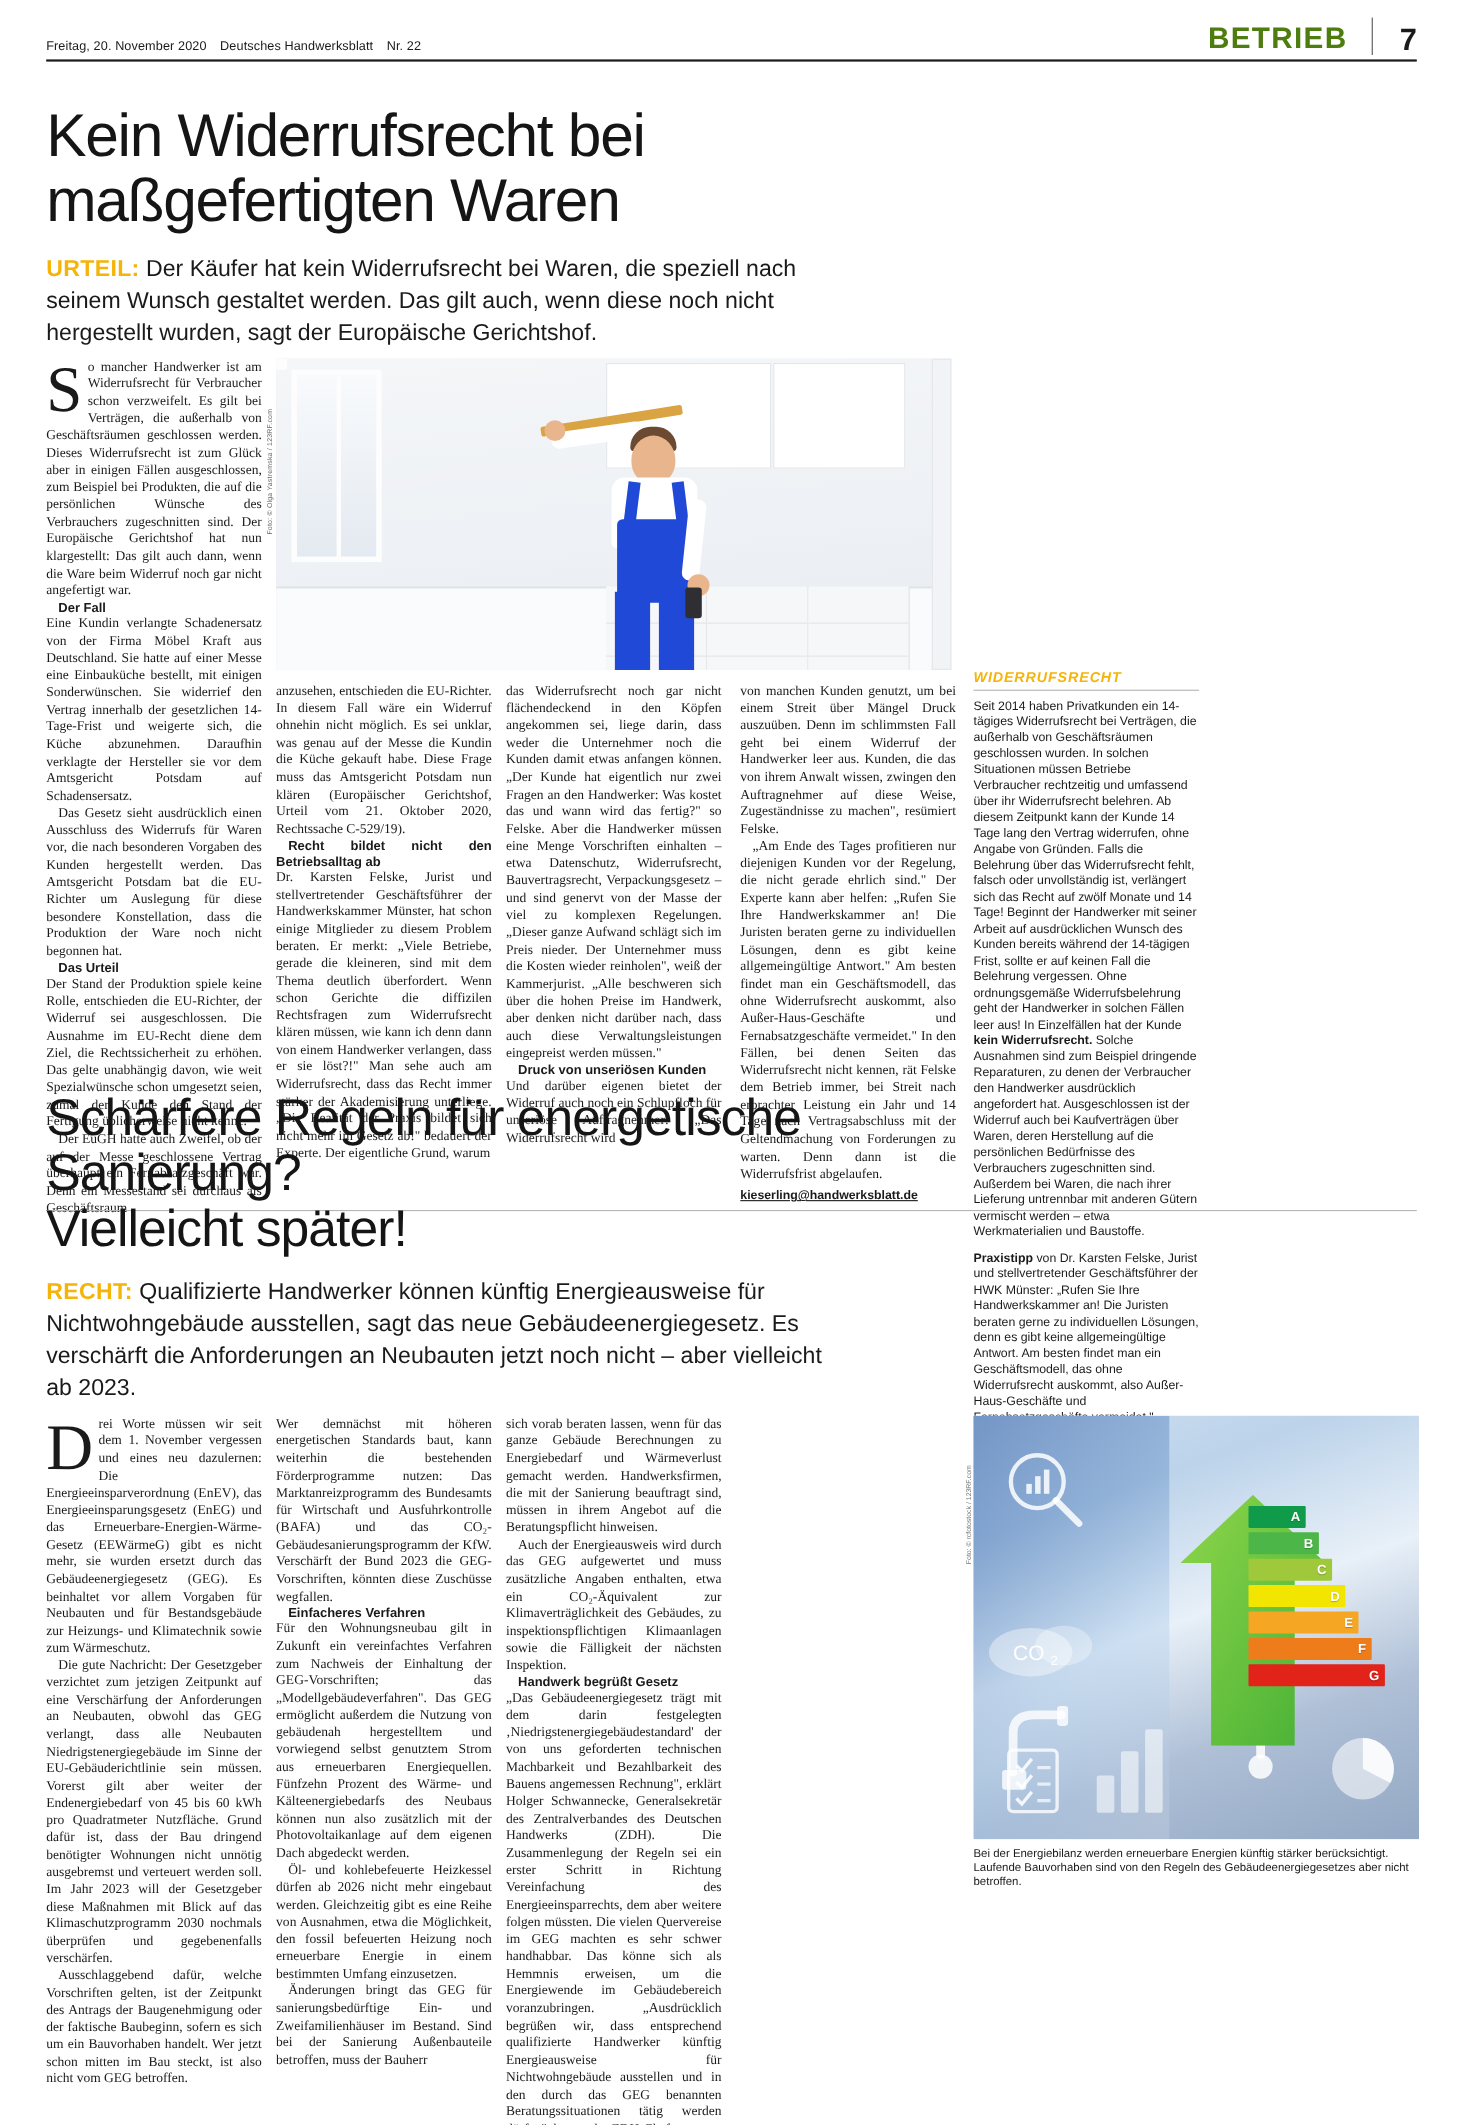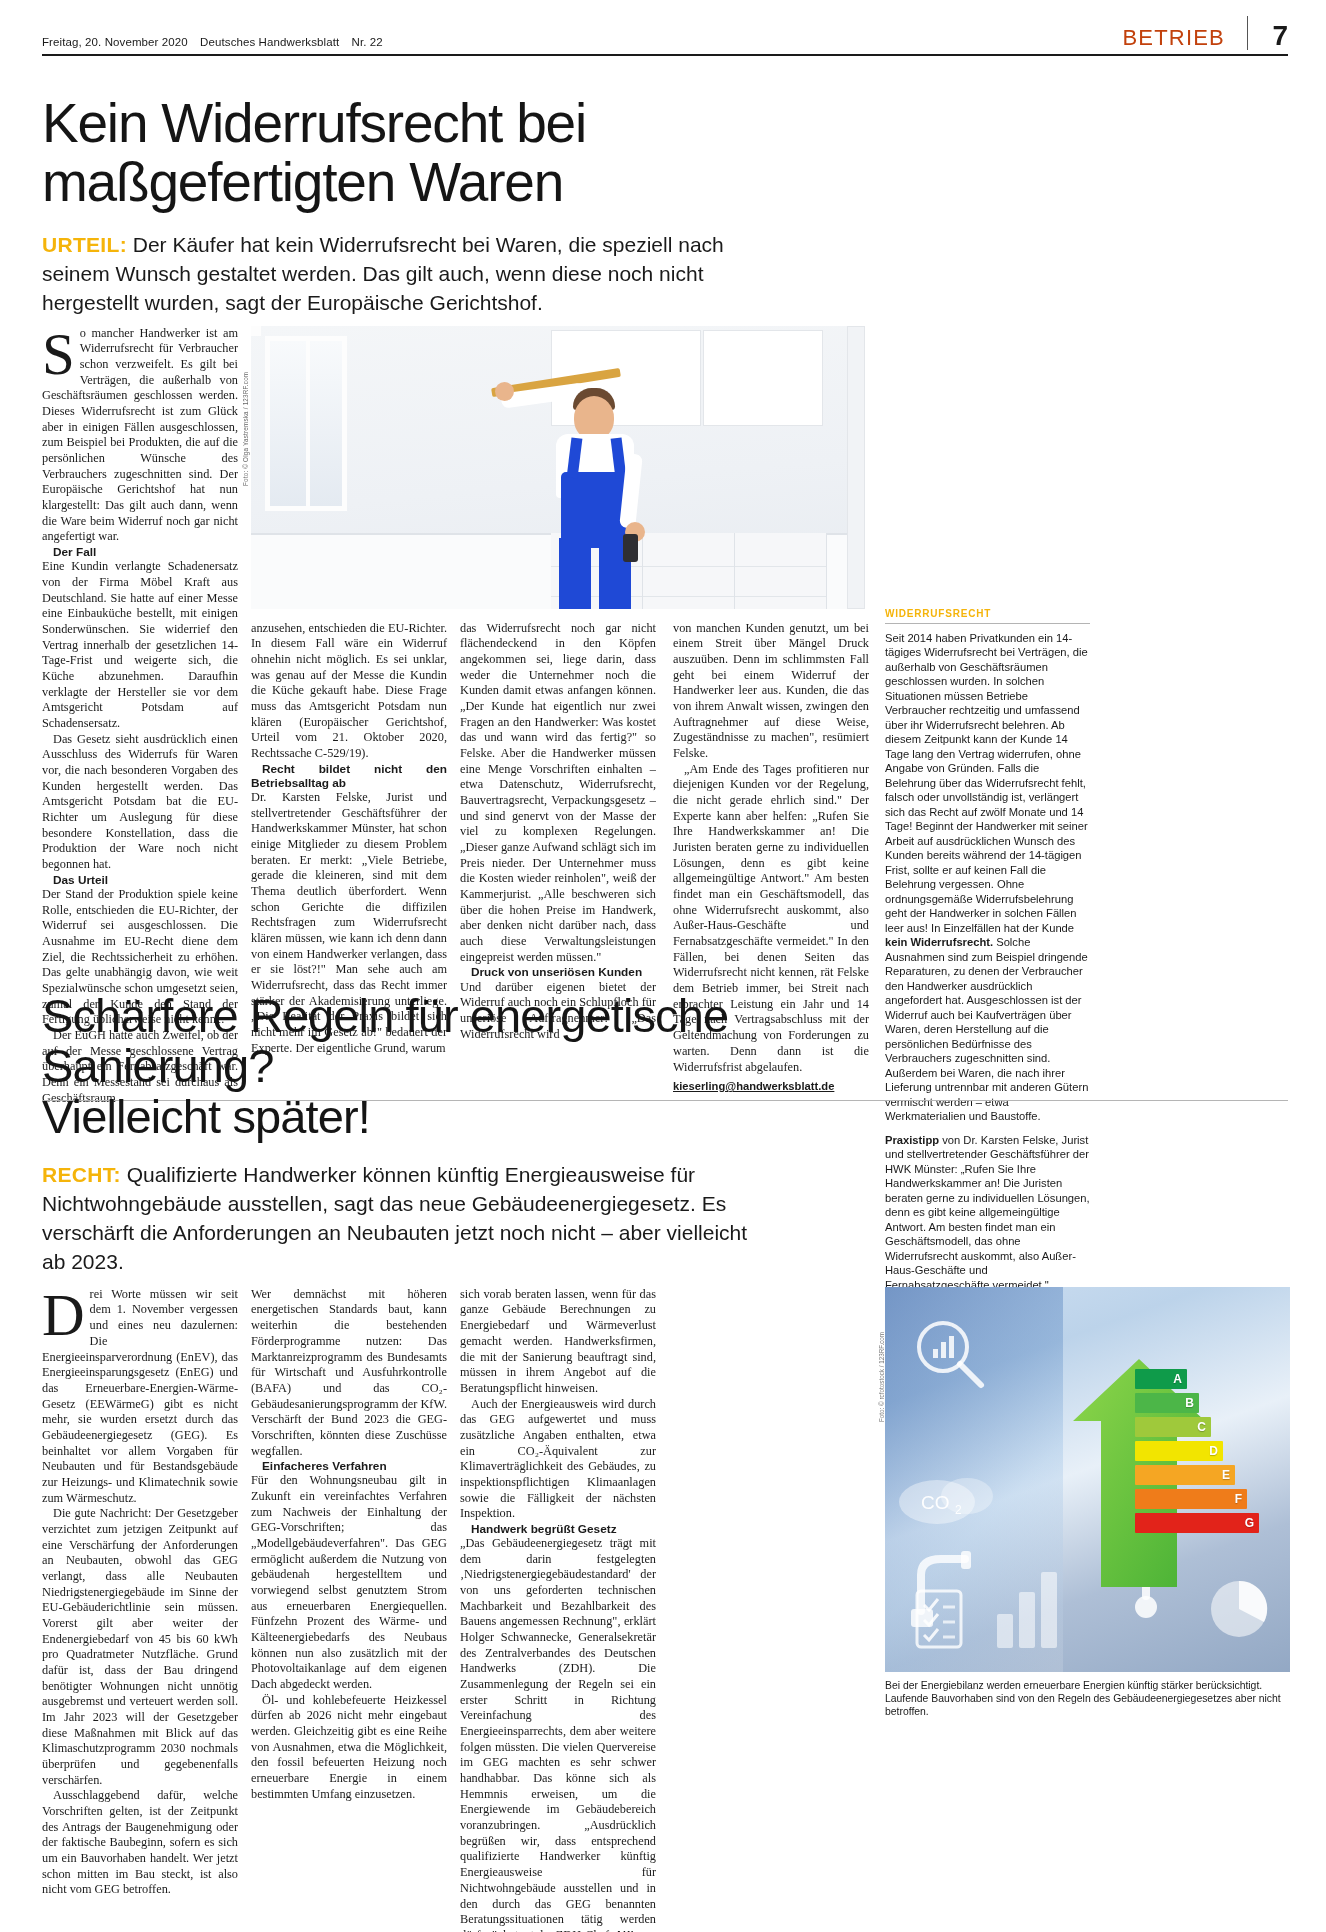--- a/index.html
+++ b/index.html
@@ -38,23 +38,23 @@
     padding-bottom: 2px;
   }
   .masthead-left span { margin-right: 9px; }
   .masthead-right {
     display: flex;
     align-items: flex-end;
     gap: 0px;
   }
   .section-name {
     font-family: "Liberation Sans", sans-serif;
-    font-weight: normal;
-    font-size: 22px;
-    color: #c2410c;
+    font-weight: bold;
+    font-size: 27px;
+    color: #4d7c0f;
     letter-spacing: 1.2px;
     line-height: 1;
     padding-bottom: 1px;
   }
   .section-divider {
     width: 1px;
     height: 34px;
     background: #555;
     margin: 0 18px 0 22px;
   }
@@ -178,24 +178,25 @@
   
   .rail {
     position: absolute;
     left: 843px;
     top: 0;
     width: 205px;
   }
   .rail-title {
     font-family: "Liberation Sans", sans-serif;
     font-weight: bold;
-    font-size: 10px;
+    font-size: 13px;
     letter-spacing: 0.8px;
     color: #f5b40a;
     margin-bottom: 4px;
+    font-style: italic;
   }
   .rail-hr { border: 0; border-top: 1px solid #b4b4b4; margin: 0 0 7px 0; }
   .rail-text {
     font-family: "Liberation Sans", sans-serif;
     font-size: 11.2px;
     line-height: 1.295;
     color: #1a1a1a;
   }
   .rail-text p { margin: 0; }
   .rail-text p + p { margin-top: 9px; }
@@ -424,20 +425,21 @@
         <p class="noindent dropcap">Drei Worte müssen wir seit dem 1. November vergessen und eines neu dazulernen: Die Energieeinsparverordnung (EnEV), das Energieeinsparungsgesetz (EnEG) und das Erneuerbare-Energien-Wärme-Gesetz (EEWärmeG) gibt es nicht mehr, sie wurden ersetzt durch das Gebäudeenergiegesetz (GEG). Es beinhaltet vor allem Vorgaben für Neubauten und für Bestandsgebäude zur Heizungs- und Klimatechnik sowie zum Wärmeschutz.</p>
         <p>Die gute Nachricht: Der Gesetzgeber verzichtet zum jetzigen Zeitpunkt auf eine Verschärfung der Anforderungen an Neubauten, obwohl das GEG verlangt, dass alle Neubauten Niedrigstenergiegebäude im Sinne der EU-Gebäuderichtlinie sein müssen. Vorerst gilt aber weiter der Endenergiebedarf von 45 bis 60 kWh pro Quadratmeter Nutzfläche. Grund dafür ist, dass der Bau dringend benötigter Wohnungen nicht unnötig ausgebremst und verteuert werden soll. Im Jahr 2023 will der Gesetzgeber diese Maßnahmen mit Blick auf das Klimaschutzprogramm 2030 nochmals überprüfen und gegebenenfalls verschärfen.</p>
         <p>Ausschlaggebend dafür, welche Vorschriften gelten, ist der Zeitpunkt des Antrags der Baugenehmigung oder der faktische Baubeginn, sofern es sich um ein Bauvorhaben handelt. Wer jetzt schon mitten im Bau steckt, ist also nicht vom GEG betroffen.</p>
       </div>
 
       <div class="col a2-col2">
         <p class="noindent">Wer demnächst mit höheren energetischen Standards baut, kann weiterhin die bestehenden Förderprogramme nutzen: Das Marktanreizprogramm des Bundesamts für Wirtschaft und Ausfuhrkontrolle (BAFA) und das CO₂-Gebäudesanierungsprogramm der KfW. Verschärft der Bund 2023 die GEG-Vorschriften, könnten diese Zuschüsse wegfallen.</p>
         <p class="subhead">Einfacheres Verfahren</p>
         <p class="noindent">Für den Wohnungsneubau gilt in Zukunft ein vereinfachtes Verfahren zum Nachweis der Einhaltung der GEG-Vorschriften; das „Modellgebäudeverfahren". Das GEG ermöglicht außerdem die Nutzung von gebäudenah hergestelltem und vorwiegend selbst genutztem Strom aus erneuerbaren Energiequellen. Fünfzehn Prozent des Wärme- und Kälteenergiebedarfs des Neubaus können nun also zusätzlich mit der Photovoltaikanlage auf dem eigenen Dach abgedeckt werden.</p>
         <p>Öl- und kohlebefeuerte Heizkessel dürfen ab 2026 nicht mehr eingebaut werden. Gleichzeitig gibt es eine Reihe von Ausnahmen, etwa die Möglichkeit, den fossil befeuerten Heizung noch erneuerbare Energie in einem bestimmten Umfang einzusetzen.</p>
+        <p>Änderungen bringt das GEG für sanierungsbedürftige Ein- und Zweifamilienhäuser im Bestand. Sind bei der Sanierung Außenbauteile betroffen, muss der Bauherr</p>
       </div>
 
       <div class="col a2-col3">
         <p class="noindent">sich vorab beraten lassen, wenn für das ganze Gebäude Berechnungen zu Energiebedarf und Wärmeverlust gemacht werden. Handwerksfirmen, die mit der Sanierung beauftragt sind, müssen in ihrem Angebot auf die Beratungspflicht hinweisen.</p>
         <p>Auch der Energieausweis wird durch das GEG aufgewertet und muss zusätzliche Angaben enthalten, etwa ein CO₂-Äquivalent zur Klimaverträglichkeit des Gebäudes, zu inspektionspflichtigen Klimaanlagen sowie die Fälligkeit der nächsten Inspektion.</p>
         <p class="subhead">Handwerk begrüßt Gesetz</p>
         <p class="noindent"><span>„Das Gebäudeenergiegesetz trägt mit dem darin festgelegten ‚Niedrigstenergiegebäudestandard' der von uns geforderten technischen Machbarkeit und Bezahlbarkeit des Bauens angemessen Rechnung", erklärt Holger Schwannecke, Generalsekretär des Zentralverbandes des Deutschen Handwerks (ZDH). Die Zusammenlegung der Regeln sei ein erster Schritt in Richtung Vereinfachung des Energieeinsparrechts, dem aber weitere folgen müssten. Die vielen Quervereise im GEG machten es sehr schwer handhabbar. Das könne sich als Hemmnis erweisen, um die Energiewende im Gebäudebereich voranzubringen. „Ausdrücklich begrüßen wir, dass entsprechend qualifizierte Handwerker künftig Energieausweise für Nichtwohngebäude ausstellen und in den durch das GEG benannten Beratungssituationen tätig werden dürfen", betont der ZDH-Chef.</span> <span class="sig">AKI</span></p>
       </div>
 
       <div class="photo2">

